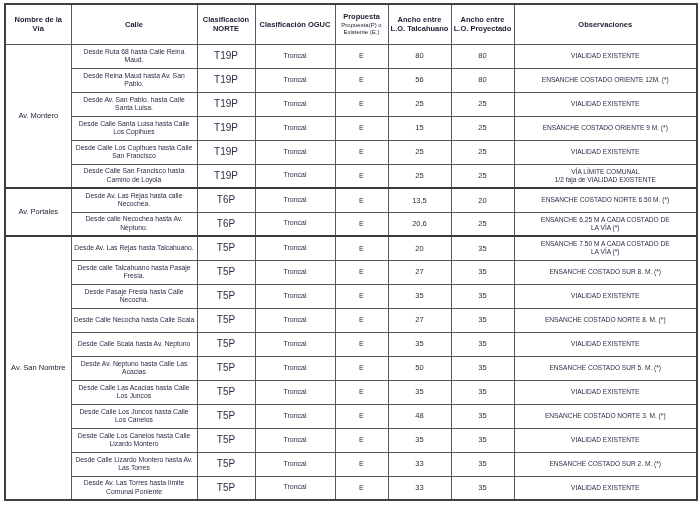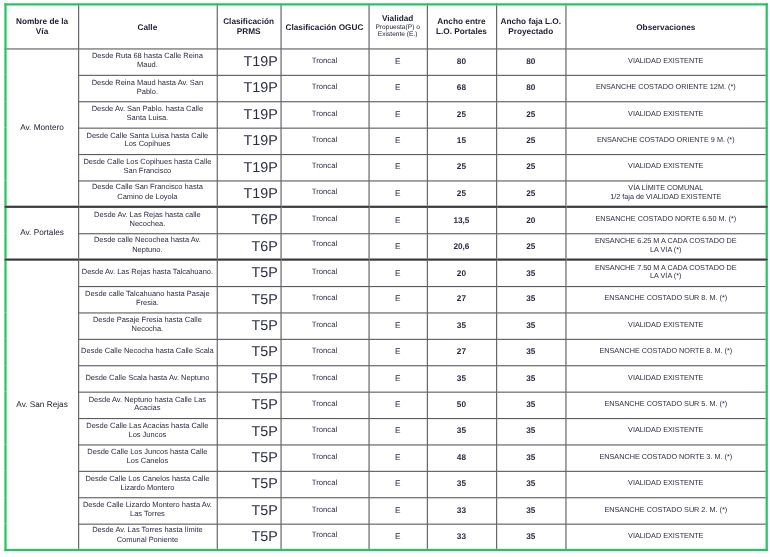--- a/index.html
+++ b/index.html
@@ -14,21 +14,21 @@
     height: 506px;
     overflow: hidden;
   }
   .page {
     padding: 3px 4px;
   }
   table {
     border-collapse: collapse;
     table-layout: fixed;
     width: 692px;
-    border: 2px solid #22c55e;
+    border: 2px solid #404040;
   }
   th, td {
     border: 1px solid #5a5a5e;
     text-align: center;
     vertical-align: middle;
     padding: 1px 2px;
     overflow: hidden;
     line-height: 1.25;
   }
   thead tr { height: 40px; }
@@ -41,24 +41,24 @@
   th .sub {
     font-size: 6px;
     font-weight: normal;
     margin-top: 1px;
   }
   td.via-cell {
     font-size: 7.5px;
     color: #1d1d33;
   }
   td.c-0 { font-size: 6.8px; }            
-  td.c-1 { font-size: 13px; text-align: right; }            
+  td.c-1 { font-size: 10px; }            
   td.c-2 { font-size: 7px; }              
   td.c-3 { font-size: 7.5px; }            
-  td.c-4, td.c-5 { font-size: 7.5px; font-weight: bold; }    
+  td.c-4, td.c-5 { font-size: 7.5px; }    
   td.c-6 {                                
     font-size: 6.6px;
     white-space: pre-line;
   }
   tbody tr.group-start td { border-top: 2px solid #3a3a3c; }
 </style>
 </head>
 <body>
 
 <div class="page">
@@ -70,48 +70,48 @@
       <col style="width:80px">
       <col style="width:53px">
       <col style="width:63px">
       <col style="width:63px">
       <col style="width:183px">
     </colgroup>
     <thead>
       <tr>
         <th>Nombre de la Vía</th>
         <th>Calle</th>
-        <th>Clasificación PRMS</th>
+        <th>Clasificación NORTE</th>
         <th>Clasificación OGUC</th>
         <th>
-          <div>Vialidad</div>
+          <div>Propuesta</div>
           <div class="sub">Propuesta(P) o Existente (E.)</div>
         </th>
-        <th>Ancho entre L.O. Portales</th>
-        <th>Ancho faja L.O. Proyectado</th>
+        <th>Ancho entre L.O. Talcahuano</th>
+        <th>Ancho entre L.O. Proyectado</th>
         <th>Observaciones</th>
       </tr>
     </thead>
     <tbody>
         <tr>
           <td class="via-cell" rowspan="6">Av. Montero</td>
           <td class="c-0">Desde Ruta 68 hasta Calle Reina Maud.</td>
           <td class="c-1">T19P</td>
           <td class="c-2">Troncal</td>
           <td class="c-3">E</td>
           <td class="c-4">80</td>
           <td class="c-5">80</td>
           <td class="c-6">VIALIDAD EXISTENTE</td>
         </tr>
         <tr>
           <td class="c-0">Desde Reina Maud hasta Av. San Pablo.</td>
           <td class="c-1">T19P</td>
           <td class="c-2">Troncal</td>
           <td class="c-3">E</td>
-          <td class="c-4">68</td>
+          <td class="c-4">56</td>
           <td class="c-5">80</td>
           <td class="c-6">ENSANCHE COSTADO ORIENTE 12M. (*)</td>
         </tr>
         <tr>
           <td class="c-0">Desde Av. San Pablo. hasta Calle Santa Luisa.</td>
           <td class="c-1">T19P</td>
           <td class="c-2">Troncal</td>
           <td class="c-3">E</td>
           <td class="c-4">25</td>
           <td class="c-5">25</td>
@@ -159,21 +159,21 @@
           <td class="c-0">Desde calle Necochea hasta Av. Neptuno.</td>
           <td class="c-1">T6P</td>
           <td class="c-2">Troncal</td>
           <td class="c-3">E</td>
           <td class="c-4">20,6</td>
           <td class="c-5">25</td>
           <td class="c-6">ENSANCHE 6.25 M A CADA COSTADO DE
 LA VÍA (*)</td>
         </tr>
         <tr class="group-start">
-          <td class="via-cell" rowspan="11">Av. San Rejas</td>
+          <td class="via-cell" rowspan="11">Av. San Nombre</td>
           <td class="c-0">Desde Av. Las Rejas hasta Talcahuano.</td>
           <td class="c-1">T5P</td>
           <td class="c-2">Troncal</td>
           <td class="c-3">E</td>
           <td class="c-4">20</td>
           <td class="c-5">35</td>
           <td class="c-6">ENSANCHE 7.50 M A CADA COSTADO DE
 LA VÍA (*)</td>
         </tr>
         <tr>

